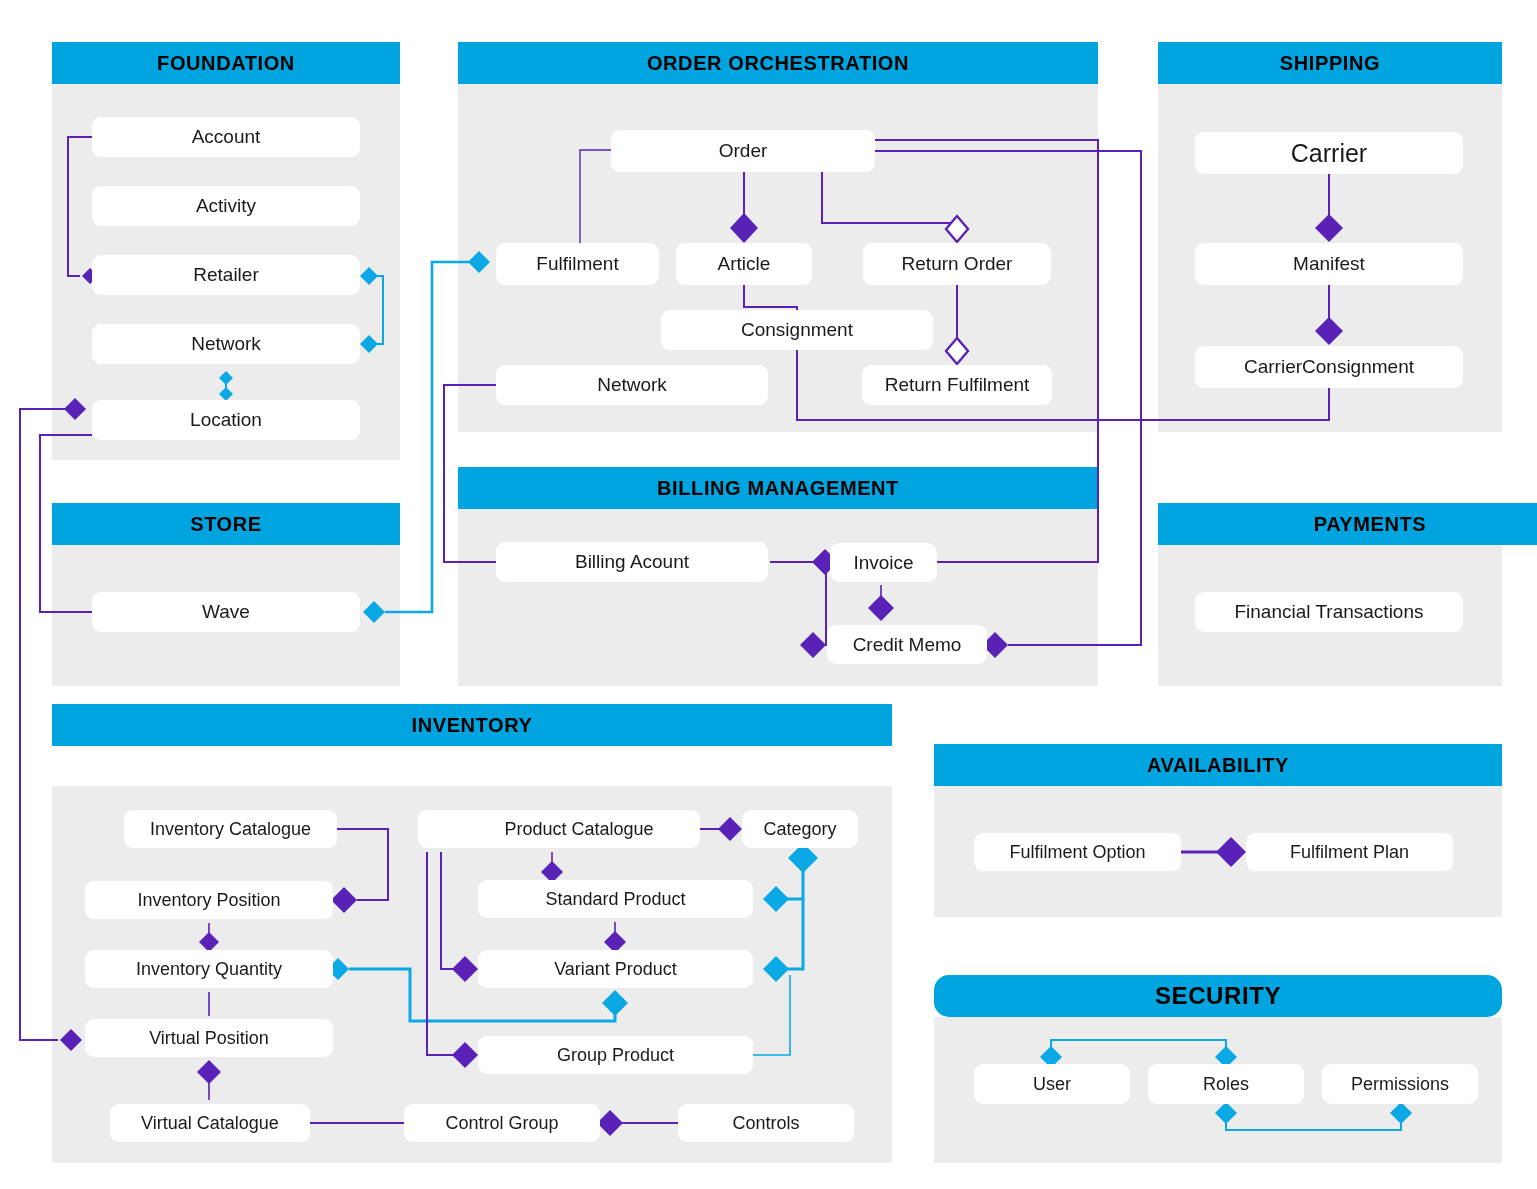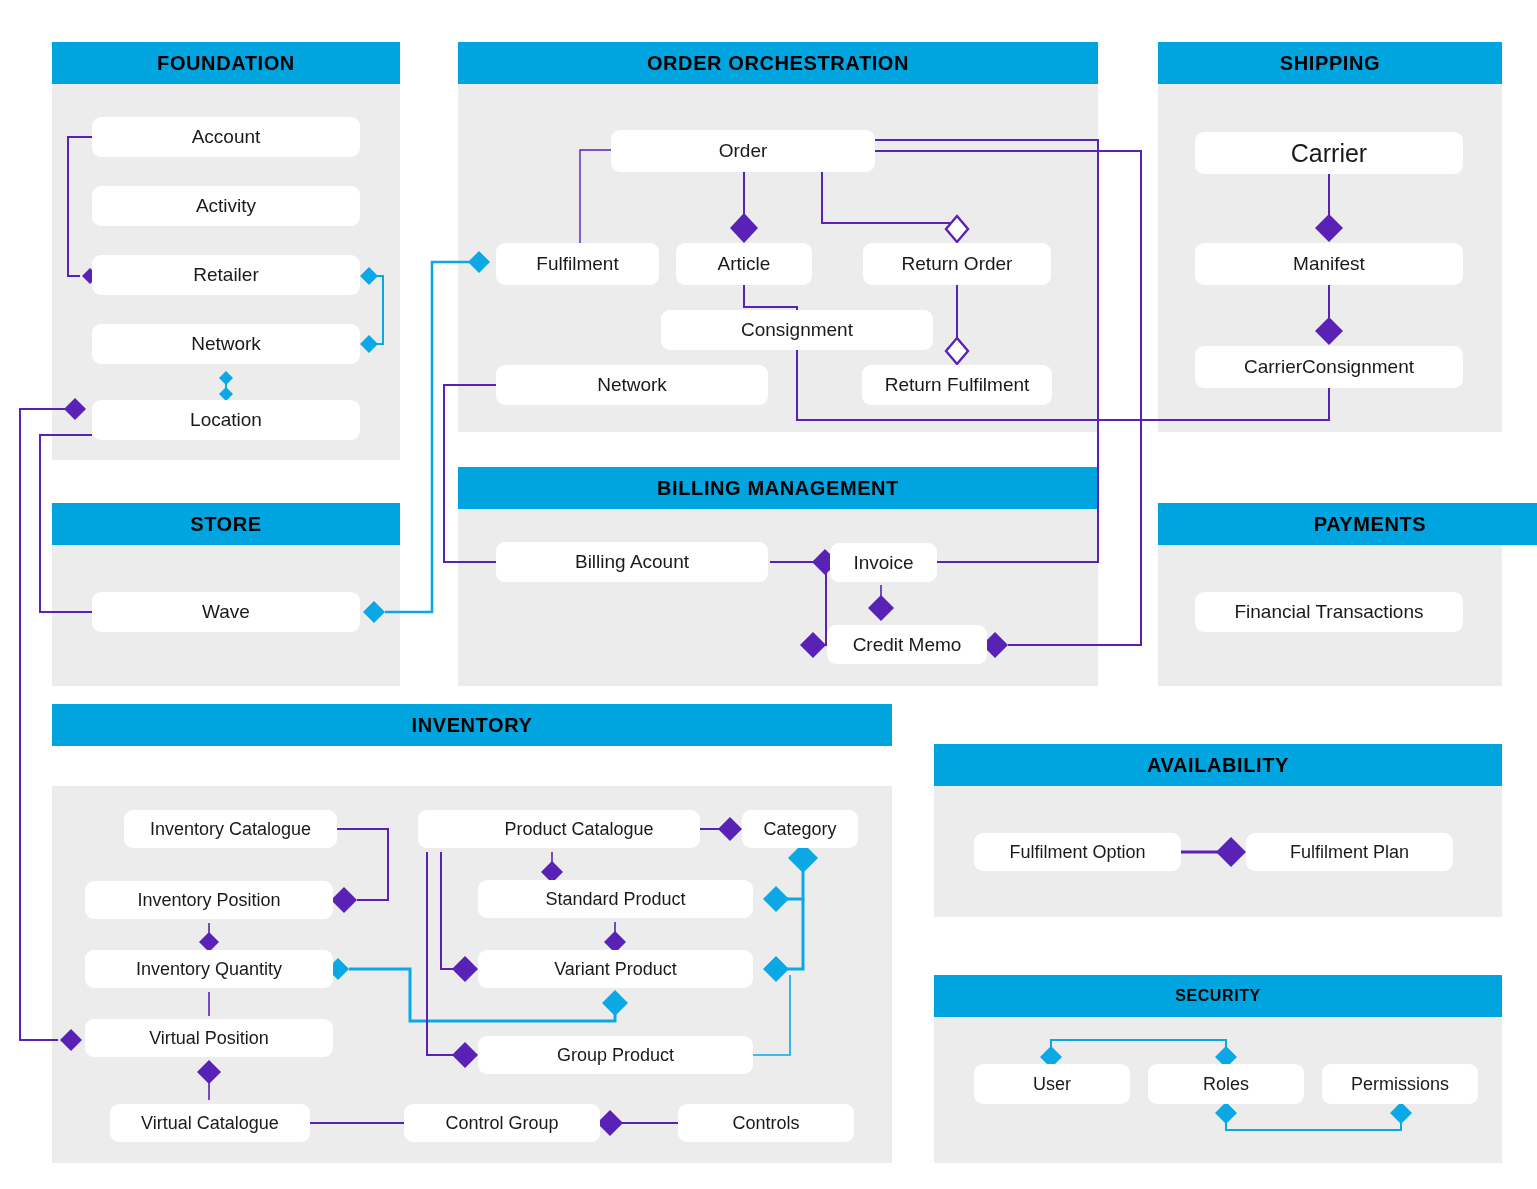--- a/index.html
+++ b/index.html
@@ -149,21 +149,21 @@
   </svg>
 
   <div class="panel-header" style="left:52px;top:42px;width:348px;height:42px;font-size:20px;">FOUNDATION</div>
   <div class="panel-header" style="left:458px;top:42px;width:640px;height:42px;font-size:20px;">ORDER ORCHESTRATION</div>
   <div class="panel-header" style="left:1158px;top:42px;width:344px;height:42px;font-size:20px;">SHIPPING</div>
   <div class="panel-header" style="left:52px;top:503px;width:348px;height:42px;font-size:20px;">STORE</div>
   <div class="panel-header" style="left:458px;top:467px;width:640px;height:42px;font-size:20px;">BILLING MANAGEMENT</div>
   <div class="panel-header" style="left:1158px;top:503px;width:344px;height:42px;font-size:20px;padding-left:40px;">PAYMENTS</div>
   <div class="panel-header" style="left:52px;top:704px;width:840px;height:42px;font-size:20px;">INVENTORY</div>
   <div class="panel-header" style="left:934px;top:744px;width:568px;height:42px;font-size:20px;">AVAILABILITY</div>
-  <div class="panel-header" style="left:934px;top:975px;width:568px;height:42px;font-size:16px;">SECURITY</div>
+  <div class="panel-header" style="left:934px;top:975px;width:568px;height:42px;font-size:24px;border-radius:15px;">SECURITY</div>
 
   <div class="node" style="left:92px;top:117px;width:268px;height:40px;font-size:19px;">Account</div>
   <div class="node" style="left:92px;top:186px;width:268px;height:40px;font-size:19px;">Activity</div>
   <div class="node" style="left:92px;top:255px;width:268px;height:40px;font-size:19px;">Retailer</div>
   <div class="node" style="left:92px;top:324px;width:268px;height:40px;font-size:19px;">Network</div>
   <div class="node" style="left:92px;top:400px;width:268px;height:40px;font-size:19px;">Location</div>
 
   <div class="node" style="left:611px;top:130px;width:264px;height:42px;font-size:19px;">Order</div>
   <div class="node" style="left:496px;top:243px;width:163px;height:42px;font-size:19px;">Fulfilment</div>
   <div class="node" style="left:676px;top:243px;width:136px;height:42px;font-size:19px;">Article</div>

